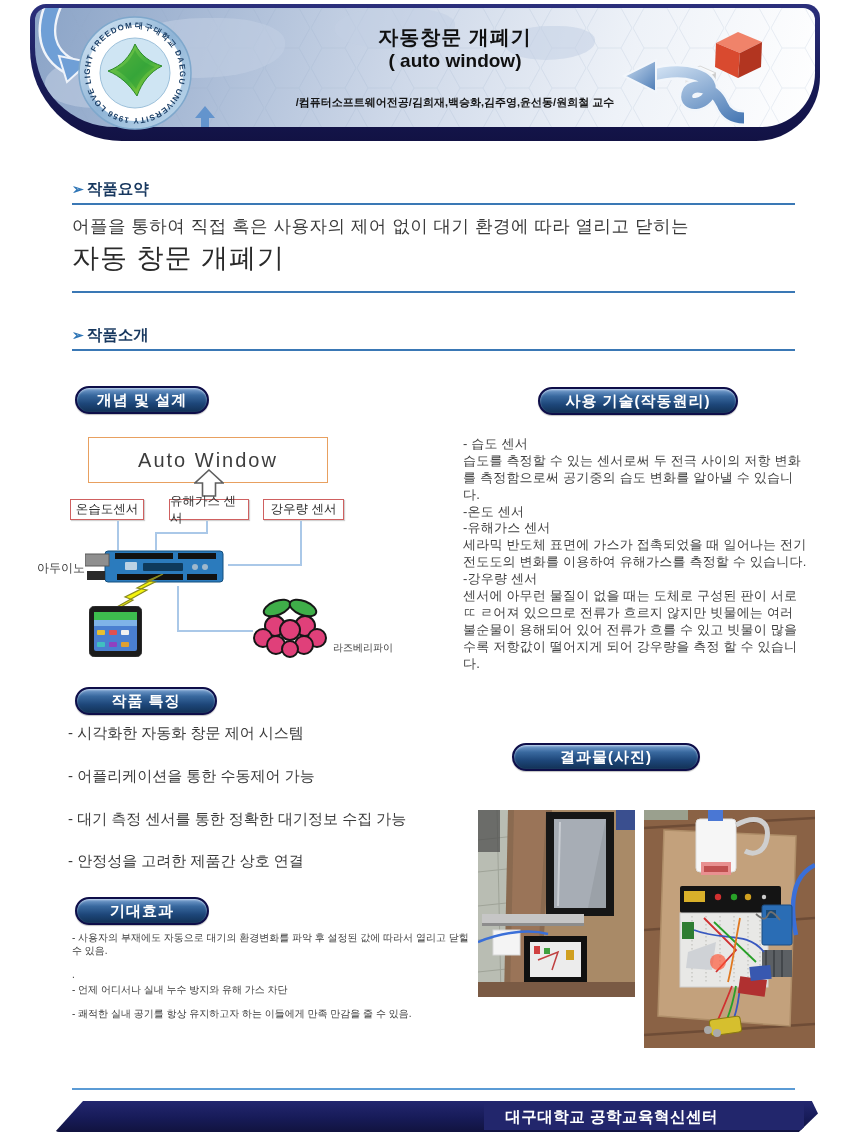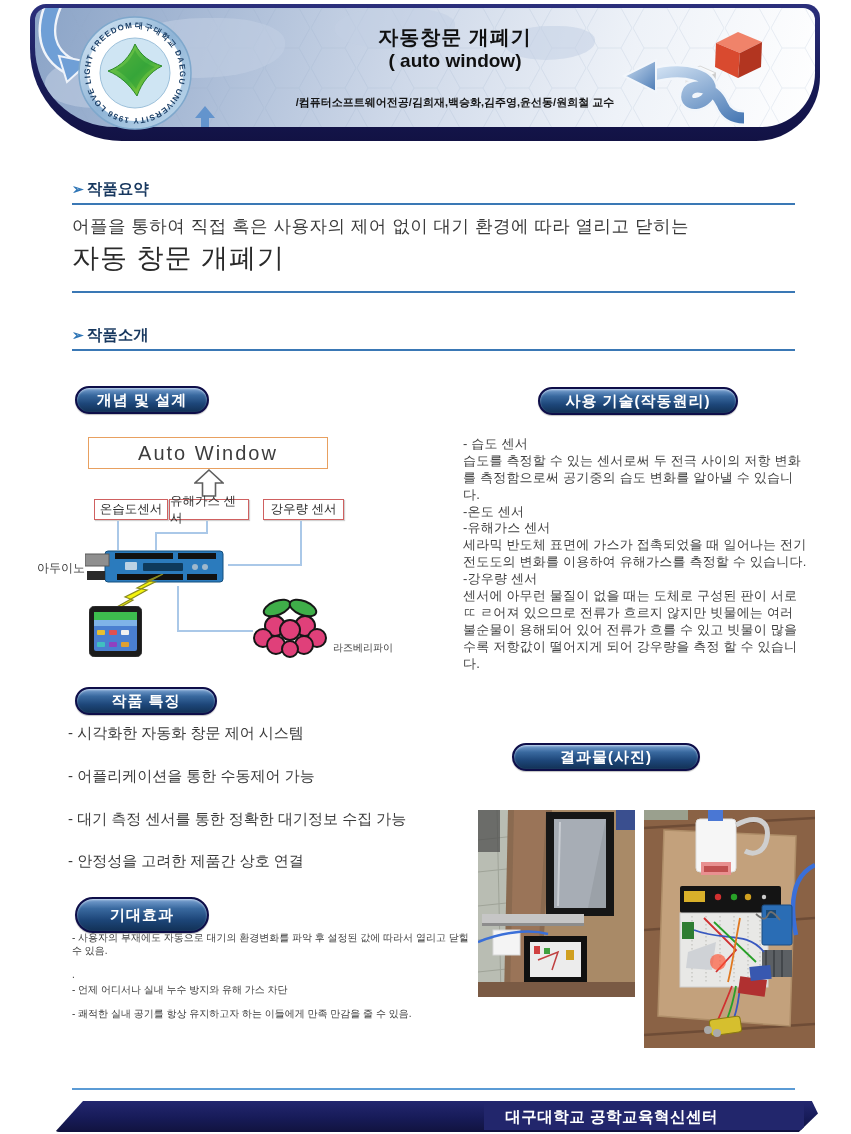--- a/index.html
+++ b/index.html
@@ -35,21 +35,21 @@
   .sum-p2 { position:absolute; left:72px; top:240px; font-size:27px; color:#2b2b2b; letter-spacing:1px; }
 
   
   .pill { position:absolute; display:flex; align-items:center; justify-content:center;
           color:#fff; font-weight:bold; font-size:15px; letter-spacing:1px;
           border-radius:999px; border:2px solid #0e0e49;
           background:linear-gradient(180deg,#7ba3d3 0%,#39699f 30%,#1d4679 65%,#123156 100%);
           box-shadow:inset 0 1px 2px rgba(255,255,255,.55), 0 1px 1px rgba(0,0,0,.25); }
 
   
-  .aw-box { position:absolute; left:88px; top:437px; width:240px; height:32px;
+  .aw-box { position:absolute; left:88px; top:437px; width:240px; height:46px;
             border:1.6px solid #e8a060; background:#fff; display:flex; align-items:center; justify-content:center;
             font-size:20px; color:#3d3d3d; letter-spacing:2px; }
   .up-arrow { position:absolute; left:194px; top:469px; }
   .sensor { position:absolute; top:499px; height:21px; border:1.6px solid #cf6060; background:#fff;
             display:flex; align-items:center; justify-content:center; font-size:12.5px; color:#2f2f2f;
             box-shadow:1px 1px 1px rgba(0,0,0,.18); }
   .cline { position:absolute; background:#aac8e8; }
   .diagram-label { position:absolute; font-size:12px; color:#3a3a3a; }
 
   
@@ -175,21 +175,21 @@
   <div class="hline" style="top:349px;"></div>
 
   <div class="pill" style="left:75px; top:386px; width:134px; height:28px;">개념 및 설계</div>
 
   <div class="aw-box">Auto Window</div>
 
   <svg class="up-arrow" width="30" height="28" viewBox="0 0 30 28">
     <polygon points="15,1 29,14 21.5,14 21.5,27 8.5,27 8.5,14 1,14" fill="#ffffff" stroke="#5f5f5f" stroke-width="1.6"></polygon>
   </svg>
 
-  <div class="sensor" style="left:94px; width:74px;">온습도센서</div>
+  <div class="sensor" style="left:70px; width:74px;">온습도센서</div>
   <div class="sensor" style="left:169px; width:80px;">유해가스 센서</div>
   <div class="sensor" style="left:263px; width:81px;">강우량 센서</div>
 
   <div class="cline" style="left:117px; top:521px; width:2px; height:29px;"></div>
   <div class="cline" style="left:206px; top:521px; width:2px; height:13px;"></div>
   <div class="cline" style="left:155px; top:532px; width:53px; height:2px;"></div>
   <div class="cline" style="left:155px; top:532px; width:2px; height:18px;"></div>
   <div class="cline" style="left:300px; top:521px; width:2px; height:45px;"></div>
   <div class="cline" style="left:228px; top:564px; width:74px; height:2px;"></div>
   <div class="cline" style="left:177px; top:586px; width:2px; height:46px;"></div>
@@ -253,21 +253,21 @@
   </div>
 
   <div class="pill" style="left:75px; top:687px; width:142px; height:28px;">작품 특징</div>
   <div class="feat-list">
     <div class="item">- 시각화한 자동화 창문 제어 시스템</div>
     <div class="item">- 어플리케이션을 통한 수동제어 가능</div>
     <div class="item">- 대기 측정 센서를 통한 정확한 대기정보 수집 가능</div>
     <div class="item">- 안정성을 고려한 제품간 상호 연결</div>
   </div>
 
-  <div class="pill" style="left:75px; top:897px; width:134px; height:36px;">기대효과</div>
+  <div class="pill" style="left:75px; top:897px; width:134px; height:28px;">기대효과</div>
   <div class="eff-list">
     <div class="item">- 사용자의 부재에도 자동으로 대기의 환경변화를 파악 후 설정된 값에 따라서 열리고 닫힐 수 있음.</div>
     <div class="item" style="margin-bottom:2px;">.</div>
     <div class="item">- 언제 어디서나 실내 누수 방지와 유해 가스 차단</div>
     <div class="item">- 쾌적한 실내 공기를 항상 유지하고자 하는 이들에게 만족 만감을 줄 수 있음.</div>
   </div>
 
   <div class="pill" style="left:512px; top:743px; width:188px; height:28px;">결과물(사진)</div>
 
   <svg class="photo" style="left:478px; top:810px;" width="157" height="187" viewBox="0 0 157 187">

